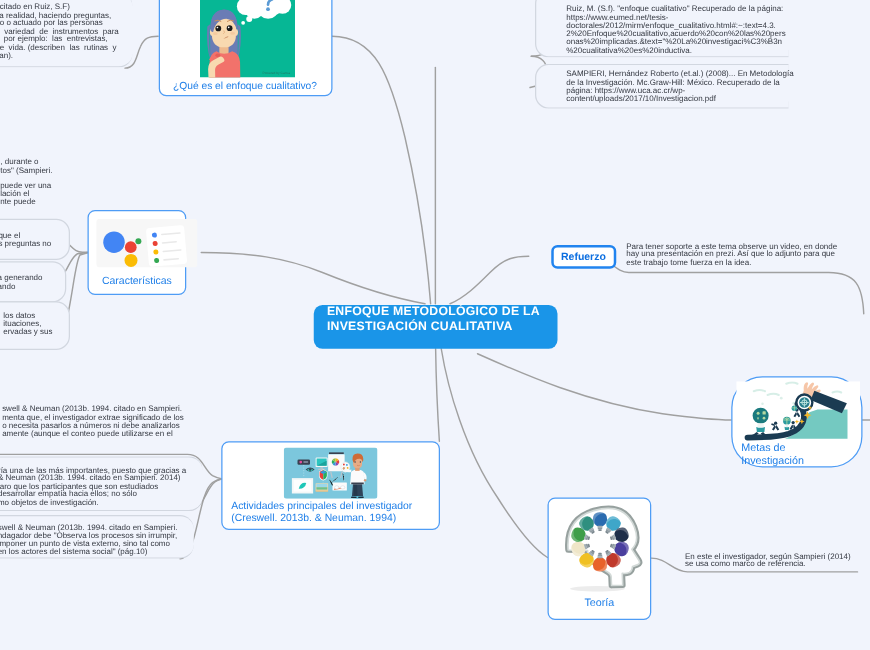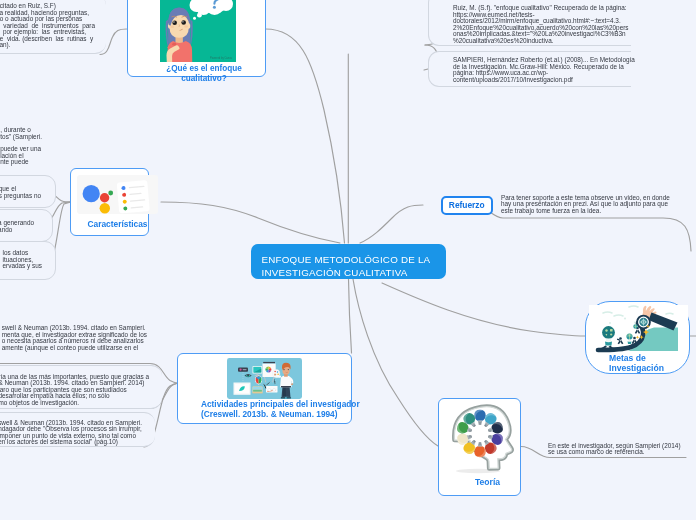--- a/index.html
+++ b/index.html
@@ -6,25 +6,25 @@
   body{width:696px;height:520px;background:#f1f4fc;overflow:hidden;
        font-family:"Liberation Sans",sans-serif;position:relative;}
   #stage{position:absolute;left:0;top:0;width:696px;height:520px;overflow:hidden;}
   svg.links{position:absolute;left:0;top:0;width:696px;height:520px;pointer-events:none;}
 
   .node{position:absolute;box-sizing:border-box;}
 
   .card{background:#ffffff;border:1.8px solid #4e9cf5;border-radius:6px;
         display:flex;flex-direction:column;align-items:center;}
   .card .thumb{display:block;}
-  .card .caption{color:#1f7fe8;font-weight:bold;text-align:center;line-height:1.18;padding-left:16px;}
-
-  .central{background:#1a95e8;border-radius:7px;color:#ffffff;font-weight:normal;
+  .card .caption{color:#1f7fe8;font-weight:normal;text-align:center;line-height:1.18;}
+
+  .central{background:#1a95e8;border-radius:7px;color:#ffffff;font-weight:bold;
            font-size:9.8px;letter-spacing:.22px;line-height:12.4px;
-           display:flex;align-items:flex-end;padding-left:14px;}
+           display:flex;align-items:flex-start;padding-left:14px;}
 
   .pill{background:#ffffff;border:2.2px solid #2184ef;border-radius:5px;color:#0d6fe0;
         font-weight:bold;display:flex;align-items:center;justify-content:center;}
 
   .txtbox{background:#f1f4fc;border:1px solid #d2d7e0;border-radius:11px;color:#333740;
           font-size:6.4px;box-sizing:border-box;position:absolute;}
   .plain{color:#333740;font-size:6.4px;position:absolute;}
   .tline{line-height:6.55px;white-space:pre;}
   .caption .tline{line-height:10.4px;}
 </style>

